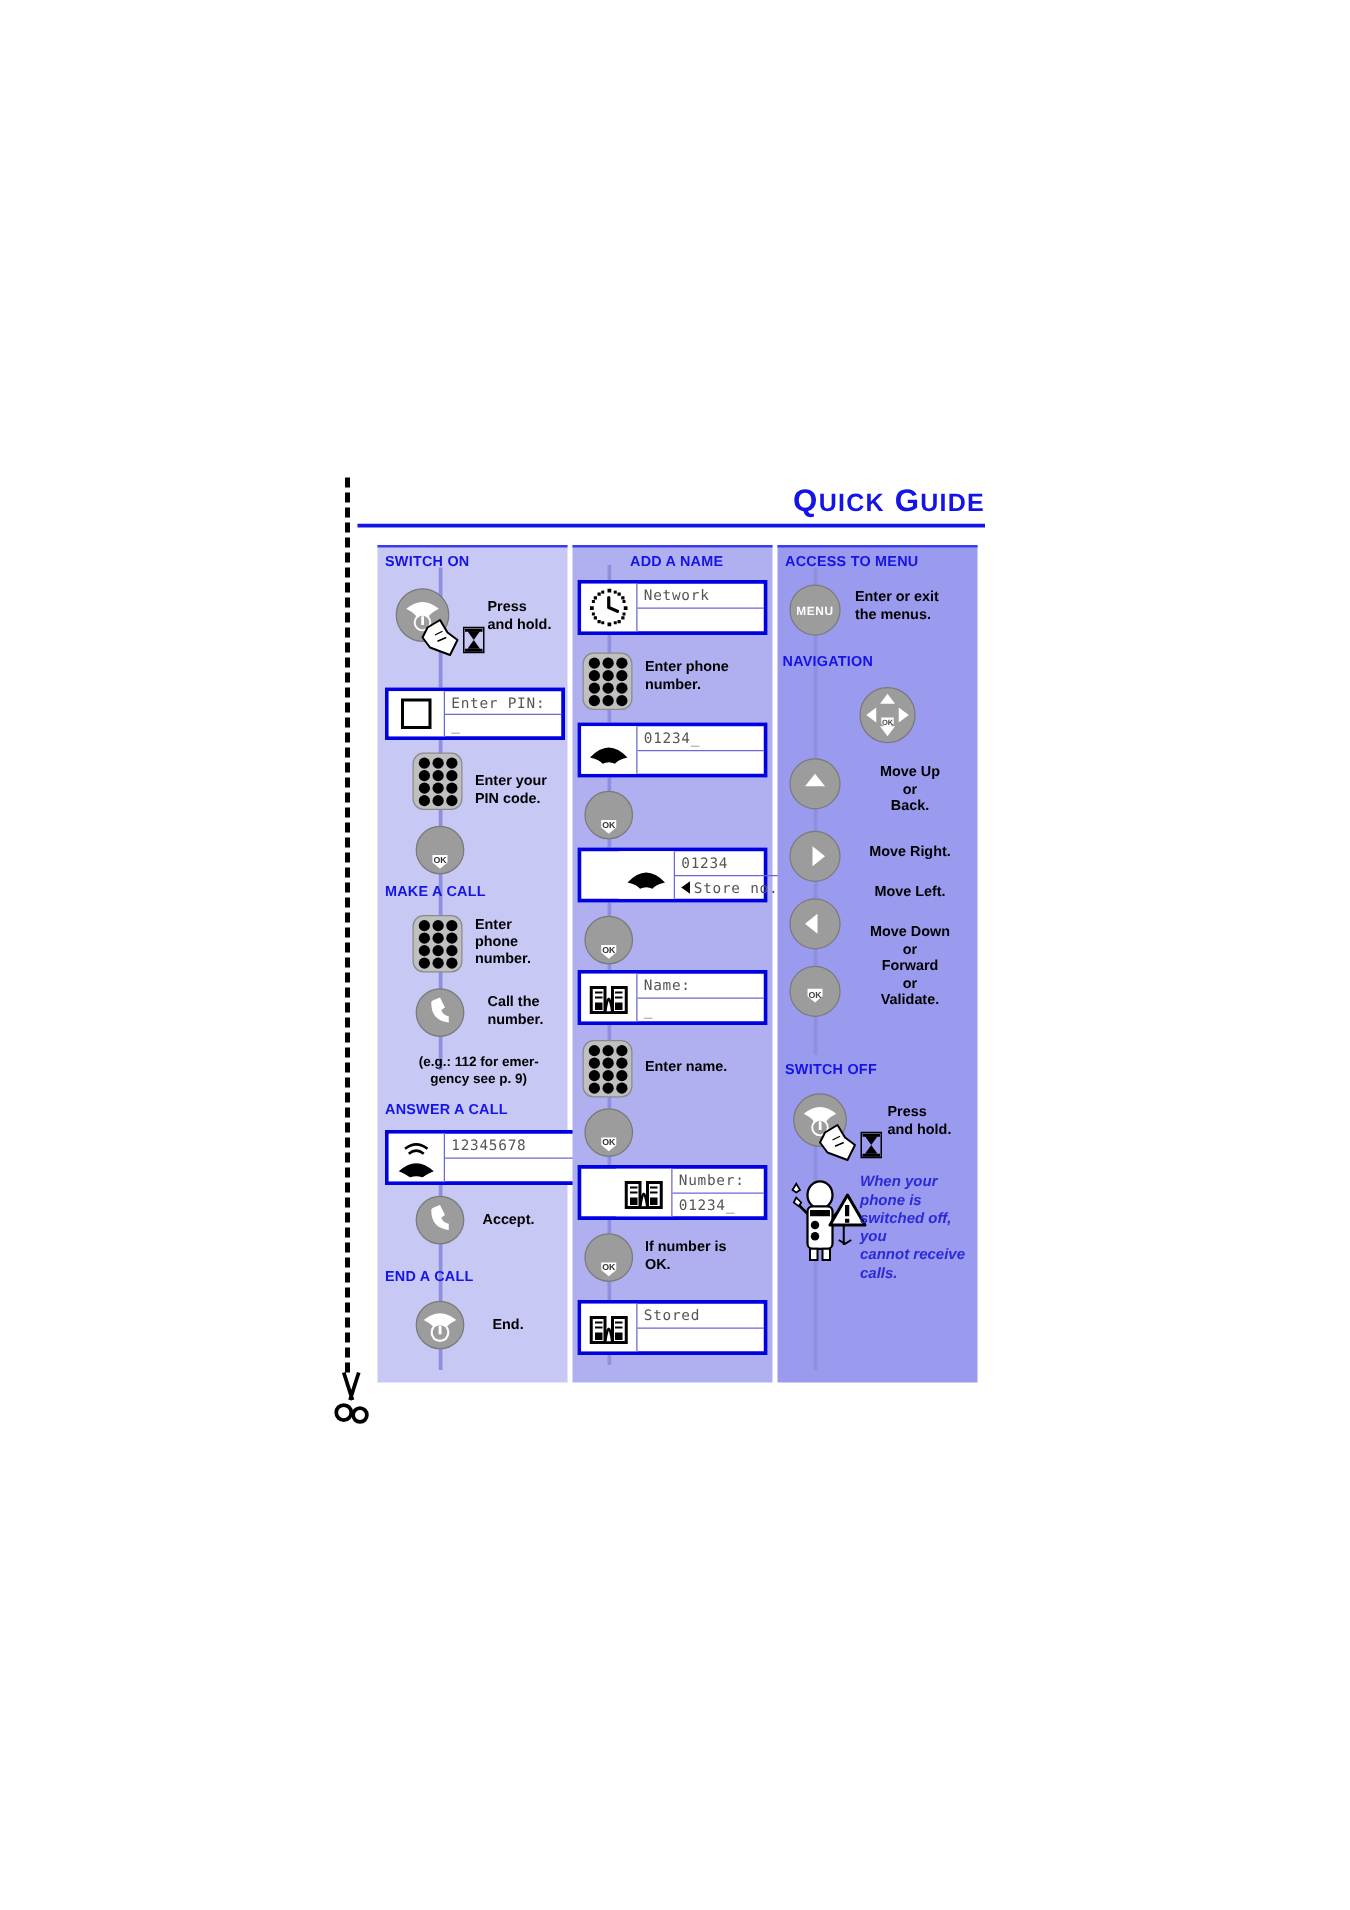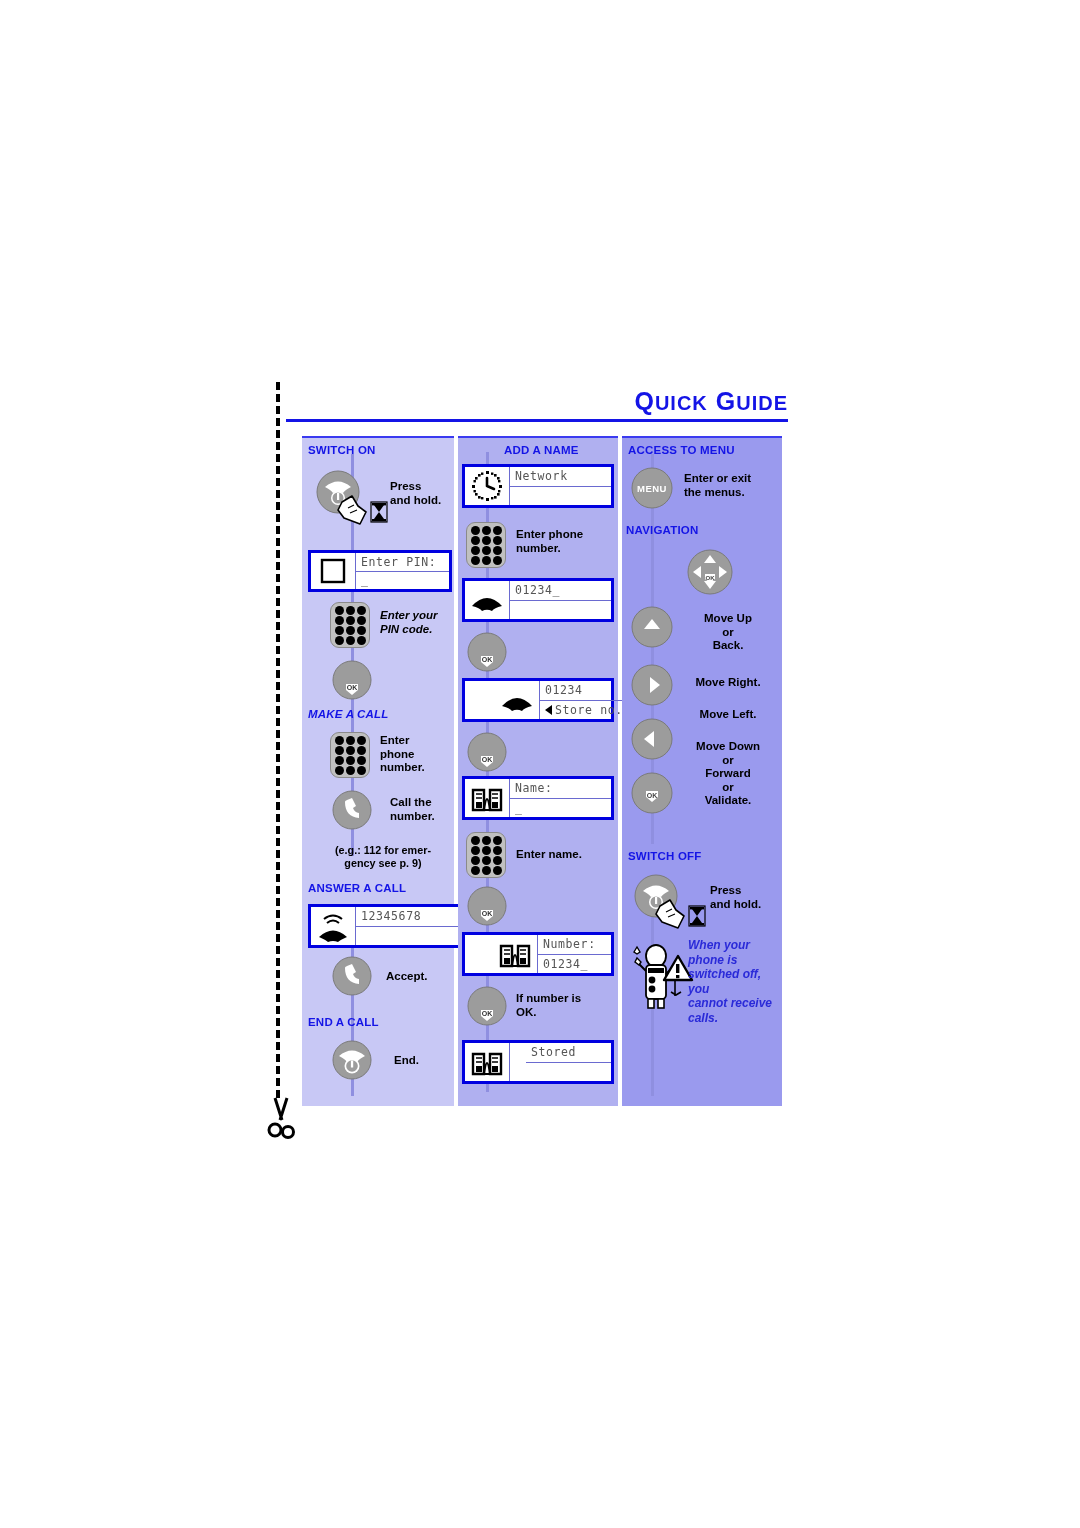--- a/index.html
+++ b/index.html
@@ -148,34 +148,34 @@
             <i></i>
             <i></i>
             <i></i>
             <i></i>
             <i></i>
             <i></i>
             <i></i>
             <i></i>
             <i></i>
         </div>
-        <div class="lbl" style="left:78px;top:173px;width:72px;font-style:italic;">
+        <div class="lbl" style="left:78px;top:183px;width:72px;">
           <span>Enter your</span><br>
           <span>PIN code.</span>
         </div>
 
         <div style="position:absolute;left:30px;top:224px;width:40px;height:40px;">
           <svg width="40" height="40" viewBox="0 0 40 40">
             <circle cx="20" cy="20" r="19" fill="#9c9c9c" stroke="#7a7a7a" stroke-width="1"></circle>
             <path d="M14 24 h12 v6 l-6 5 -6 -5 z" fill="#fff"></path>
             <text x="20" y="30" font-family="Liberation Sans, sans-serif" font-size="7" font-weight="bold" text-anchor="middle" fill="#333">OK</text>
           </svg>
         </div>
 
-        <div class="sect" style="left:6px;top:272px;font-style:italic;">MAKE A CALL</div>
+        <div class="sect" style="left:6px;top:272px;">MAKE A CALL</div>
 
         <div class="keypad" style="left:28px;top:296px;">
           <i></i>
             <i></i>
             <i></i>
             <i></i>
             <i></i>
             <i></i>
             <i></i>
             <i></i>
@@ -412,21 +412,21 @@
             <circle cx="20" cy="20" r="19" fill="#9c9c9c" stroke="#7a7a7a" stroke-width="1"></circle>
             <path d="M14 24 h12 v6 l-6 5 -6 -5 z" fill="#fff"></path>
             <text x="20" y="30" font-family="Liberation Sans, sans-serif" font-size="7" font-weight="bold" text-anchor="middle" fill="#333">OK</text>
           </svg>
         </div>
         <div class="lbl" style="left:58px;top:556px;width:98px;">
           <span>If number is</span><br>
           <span>OK.</span>
         </div>
 
-        <div class="screen" style="left:4px;top:604px;width:152px;height:44px;gap:16px;">
+        <div class="screen" style="left:4px;top:604px;width:152px;height:44px;">
           <div class="sicon">
             <svg width="34" height="30" viewBox="0 0 34 30">
               <path d="M3 7 h11 v20 H3 z M20 7 h11 v20 H20 z" fill="#fff" stroke="#000" stroke-width="2.4"></path>
               <path d="M14 27 q3 -22 6 0 z" fill="#fff" stroke="#000" stroke-width="2.2"></path>
               <path d="M6 11 h6 M6 15 h6 M22 11 h6 M22 15 h6" stroke="#000" stroke-width="1.6"></path>
               <rect x="6" y="19" width="6" height="6" fill="#000"></rect>
                 <rect x="22" y="19" width="6" height="6" fill="#000"></rect>
             </svg>
           </div>
           <div class="slines">

